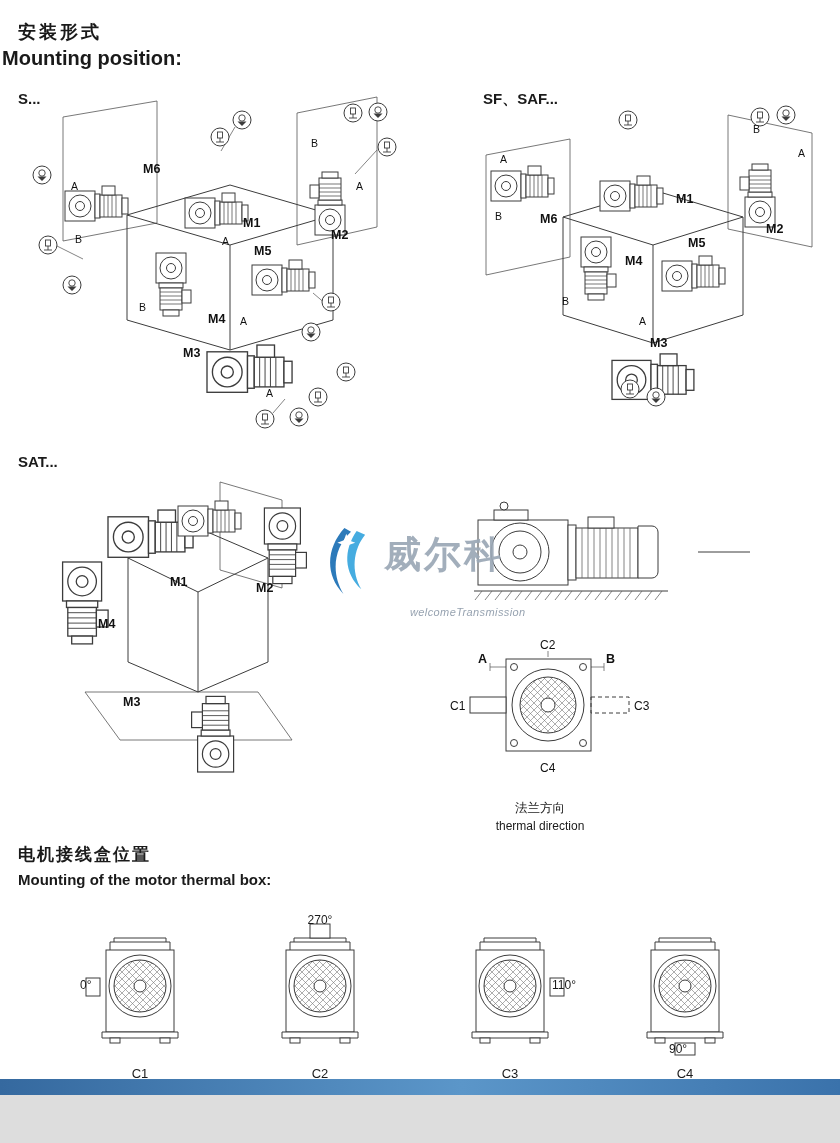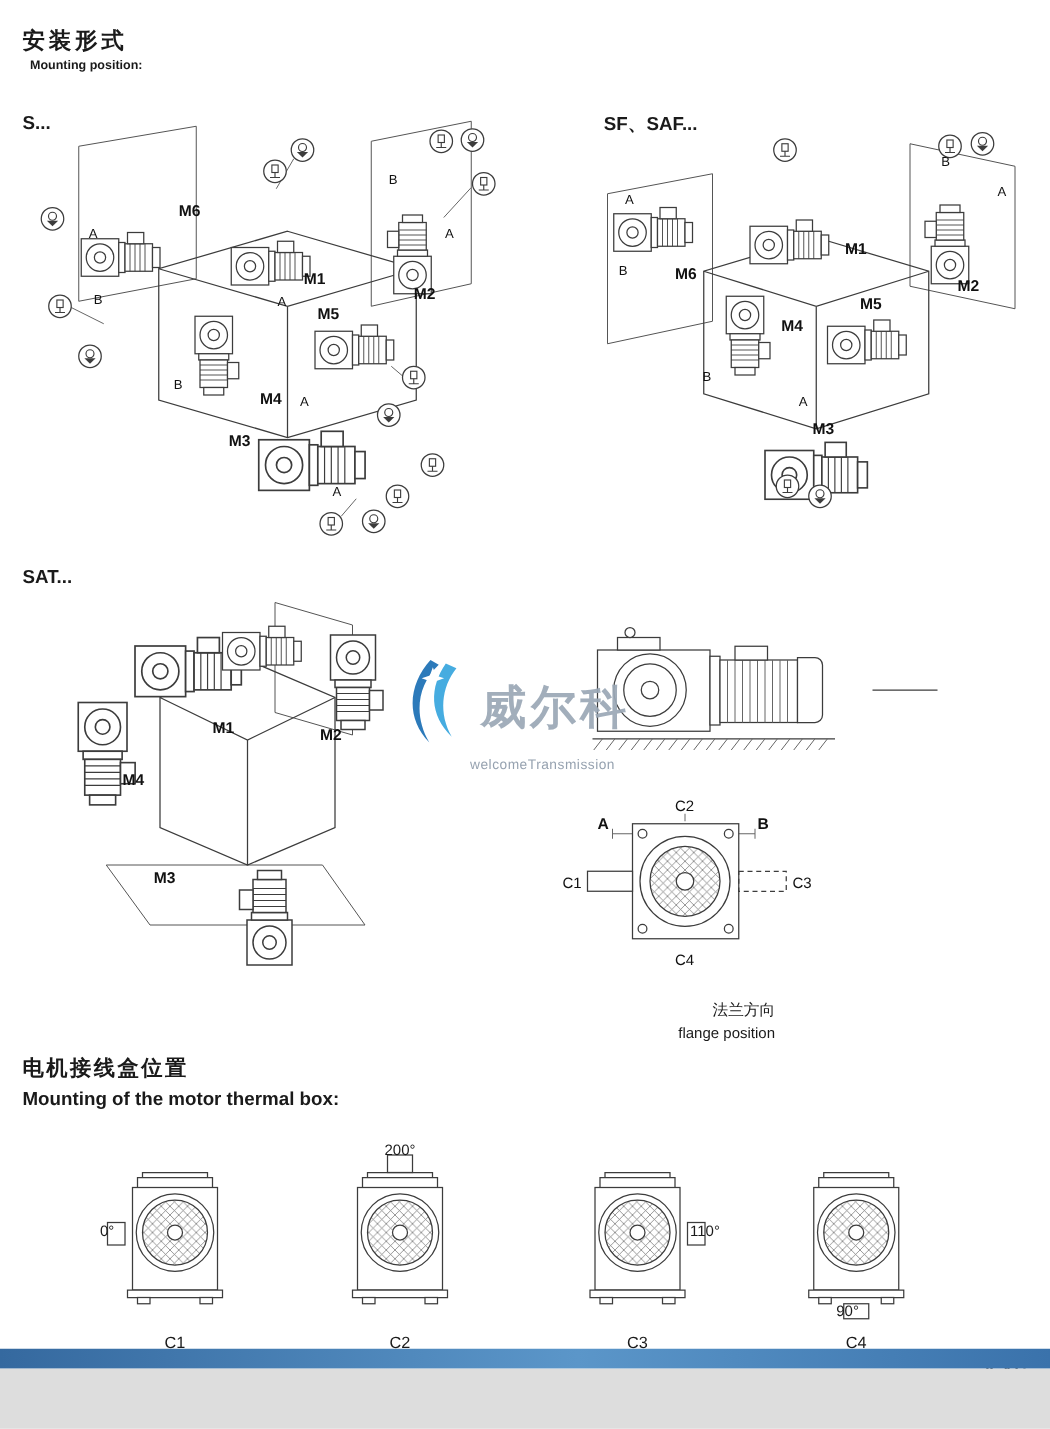--- a/index.html
+++ b/index.html
@@ -1,33 +1,33 @@
 <!DOCTYPE html>
 <html><head>
 <meta charset="utf-8">
 <style>
   html,body{margin:0;padding:0;background:#ddd;}
   .page{position:relative;width:840px;height:1095px;margin:0 auto;background:#fff;
         font-family:"Liberation Sans","DejaVu Sans",sans-serif;color:#1a1a1a;overflow:hidden;}
   .title-cn{position:absolute;left:18px;top:20px;font-size:18px;font-weight:bold;letter-spacing:3px;}
-  .title-en{position:absolute;left:24px;top:47px;font-size:10px;font-weight:bold;}
+  .title-en{position:absolute;left:2px;top:47px;font-size:20px;font-weight:bold;}
   .sec-label{position:absolute;font-size:15px;font-weight:bold;}
   svg.diag{position:absolute;overflow:visible;}
   .ln{stroke:#3c3c3c;stroke-width:1;fill:none;}
   .thin{stroke:#666;stroke-width:0.8;fill:none;}
   .sheet{stroke:#555;stroke-width:0.8;fill:none;}
   .shape{stroke:#3c3c3c;stroke-width:1;fill:#fff;}
   text.mlab{font:bold 12.5px "Liberation Sans",sans-serif;fill:#111;}
   text.ablab{font:10.5px "Liberation Sans",sans-serif;fill:#111;}
   text.clab{font:12px "Liberation Sans",sans-serif;fill:#111;}
   .watermark{position:absolute;left:318px;top:520px;width:250px;height:100px;z-index:5;opacity:.92;}
   .wm-row{display:flex;align-items:flex-start;}
-  .wm-cn{font-size:37px;font-weight:bold;color:#9ba8b6;letter-spacing:3px;line-height:1;margin-top:27px;}
-  .wm-en{font-size:11px;color:#8d9aa9;margin-left:58px;margin-top:2px;letter-spacing:.4px;}
-  .flange-cap{position:absolute;left:460px;top:800px;width:160px;text-align:right;}
+  .wm-cn{font-size:37px;font-weight:bold;color:#9ba8b6;letter-spacing:3px;line-height:1;margin-top:16px;}
+  .wm-en{font-size:11px;color:#8d9aa9;margin-left:92px;margin-top:2px;letter-spacing:.4px;font-style:italic;}
+  .flange-cap{position:absolute;left:460px;top:800px;width:160px;text-align:center;}
   .flange-cap .cn{font-size:12.5px;}
   .flange-cap .en{font-size:12px;margin-top:2px;}
   .hdr2-cn{position:absolute;left:18px;top:843px;font-size:17px;font-weight:bold;letter-spacing:2px;}
   .hdr2-en{position:absolute;left:18px;top:871px;font-size:15px;font-weight:bold;}
   .thermal-item{position:absolute;width:120px;height:165px;}
   .thermal-item svg{position:absolute;left:0;top:0;overflow:visible;}
   .angle{position:absolute;font-size:12px;white-space:nowrap;}
   .a-left{left:0;top:48px;}
   .a-top{left:50%;transform:translateX(-50%);top:-17px;}
   .a-right{left:102px;top:48px;}
@@ -278,41 +278,41 @@
     <path class="thin" d="M98 18v6"></path>
     <text class="clab" x="0" y="77">C1</text>
     <text class="clab" x="90" y="16">C2</text>
     <text class="clab" x="184" y="77">C3</text>
     <text class="clab" x="90" y="139">C4</text>
     <text class="mlab" x="28" y="30">A</text>
     <text class="mlab" x="156" y="30">B</text>
   </svg>
   <div class="flange-cap">
     <div class="cn">法兰方向</div>
-    <div class="en">flange position</div>
+    <div class="en">thermal direction</div>
   </div>
 
   <div class="hdr2-cn">电机接线盒位置</div>
   <div class="hdr2-en">Mounting of the motor thermal box:</div>
 
   <div class="thermal-item" style="left:80px;top:930px">
     <svg width="120" height="120" viewBox="0 0 120 120">
       <use href="#gmf"></use>
         <rect class="shape" x="6" y="48" width="14" height="18"></rect>
     </svg>
     <span class="angle a-left">0°</span>
     <div class="c-lab">C1</div>
   </div>
 
   <div class="thermal-item" style="left:260px;top:930px">
     <svg width="120" height="120" viewBox="0 0 120 120">
       <use href="#gmf"></use>
         <rect class="shape" x="50" y="-6" width="20" height="14"></rect>
     </svg>
-    <span class="angle a-top">200°</span>
+    <span class="angle a-top">270°</span>
     <div class="c-lab">C2</div>
   </div>
 
   <div class="thermal-item" style="left:450px;top:930px">
     <svg width="120" height="120" viewBox="0 0 120 120">
       <use href="#gmf"></use>
         <rect class="shape" x="100" y="48" width="14" height="18"></rect>
     </svg>
     <span class="angle a-right">110°</span>
     <div class="c-lab">C3</div>

